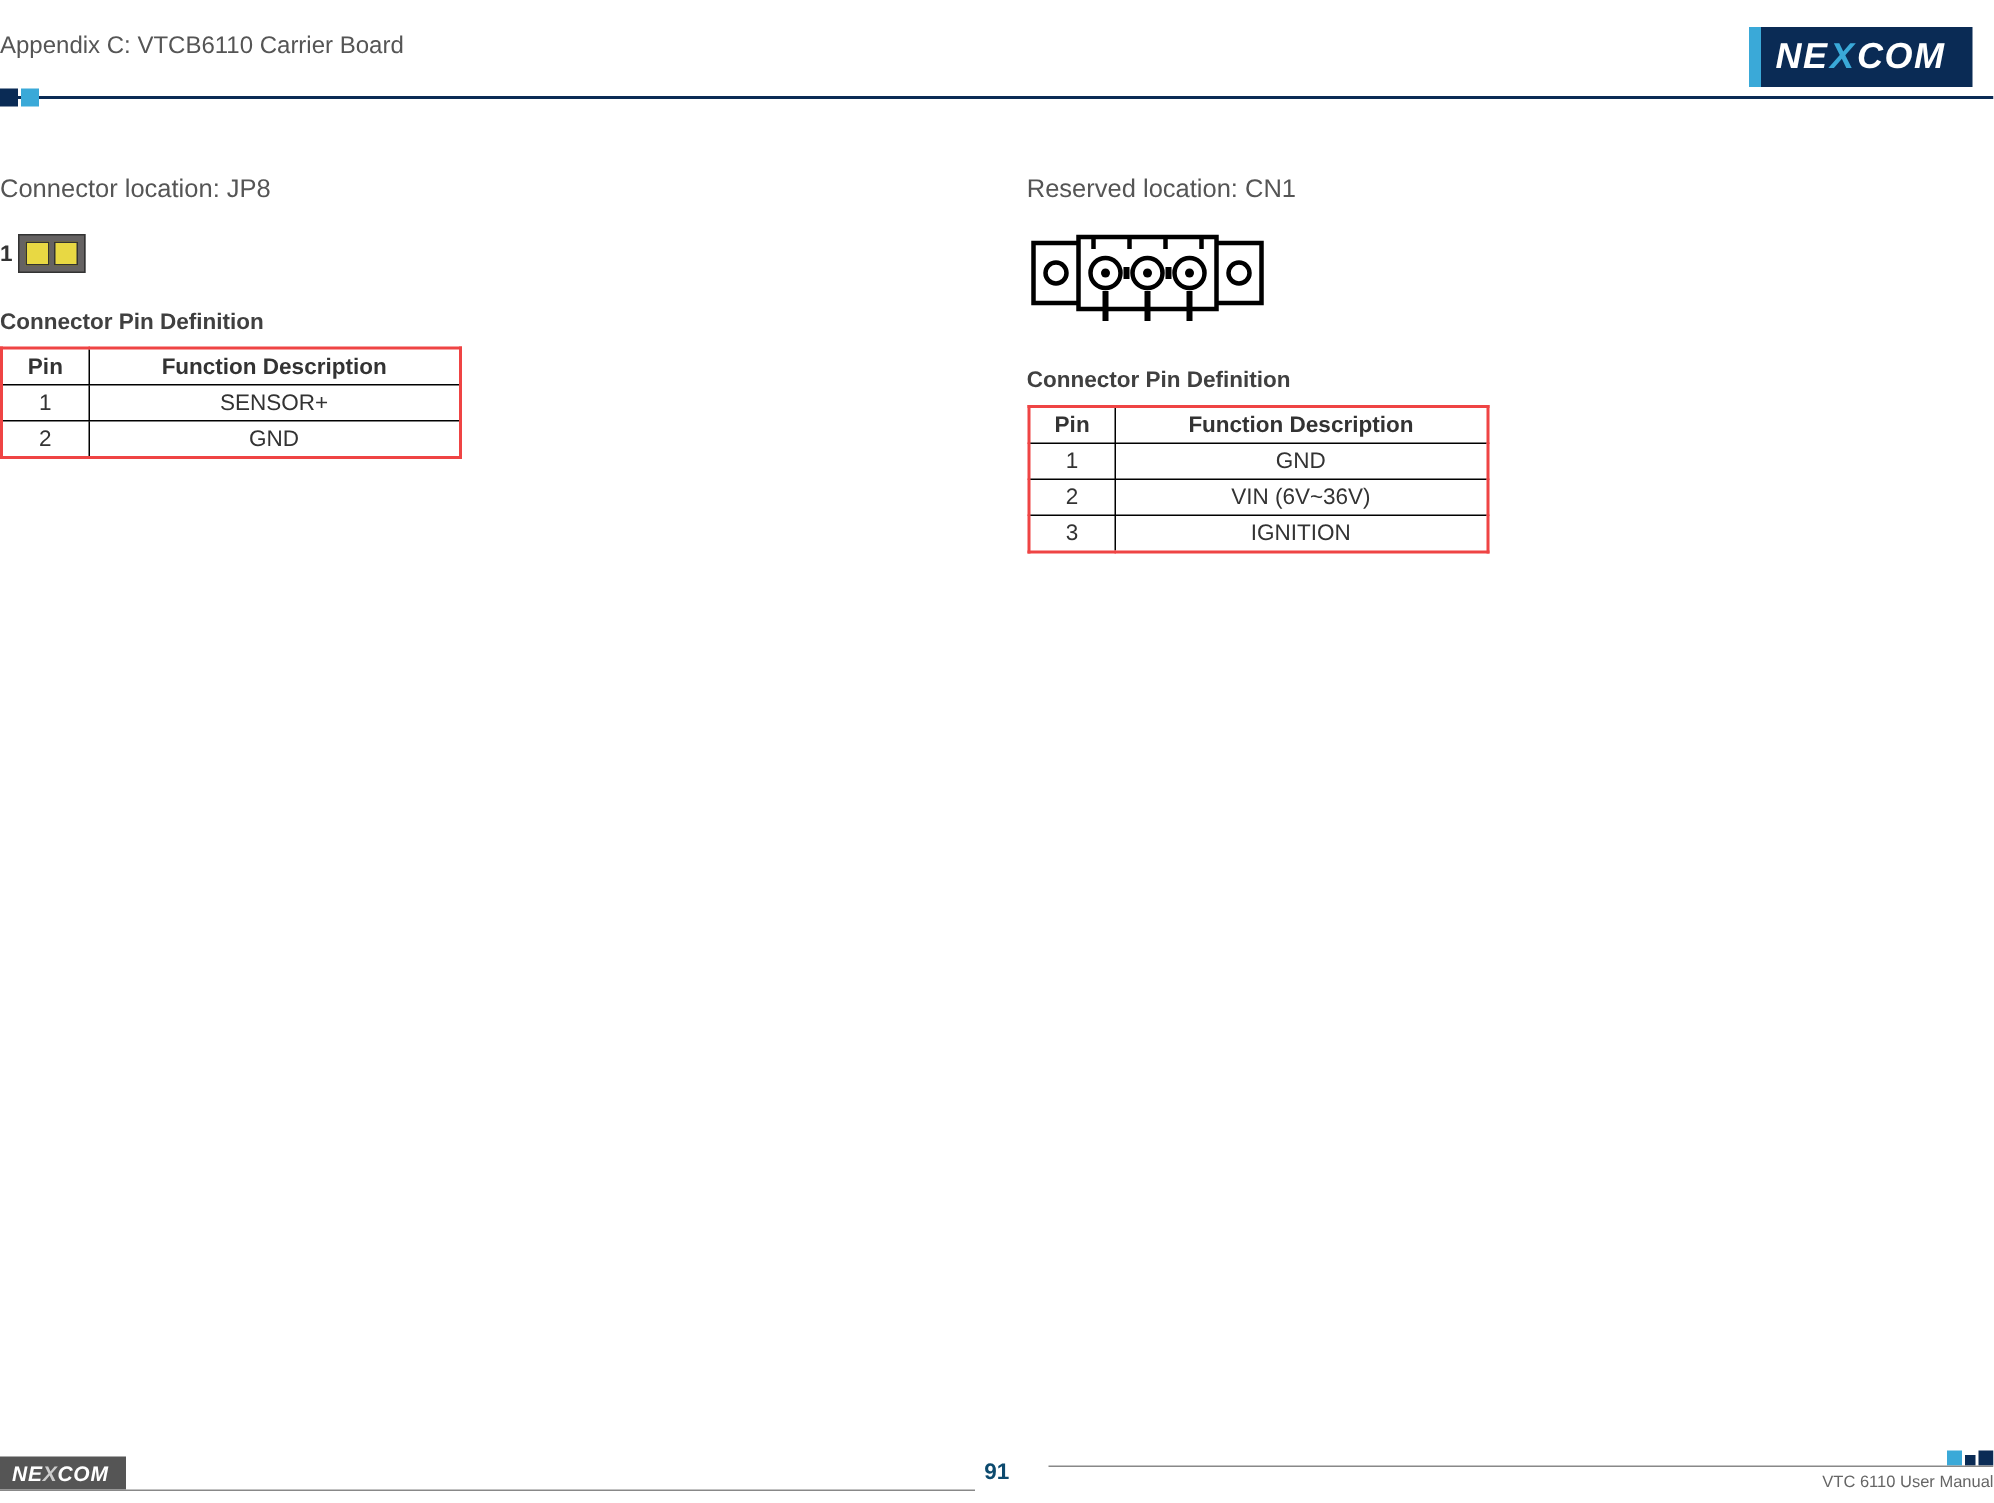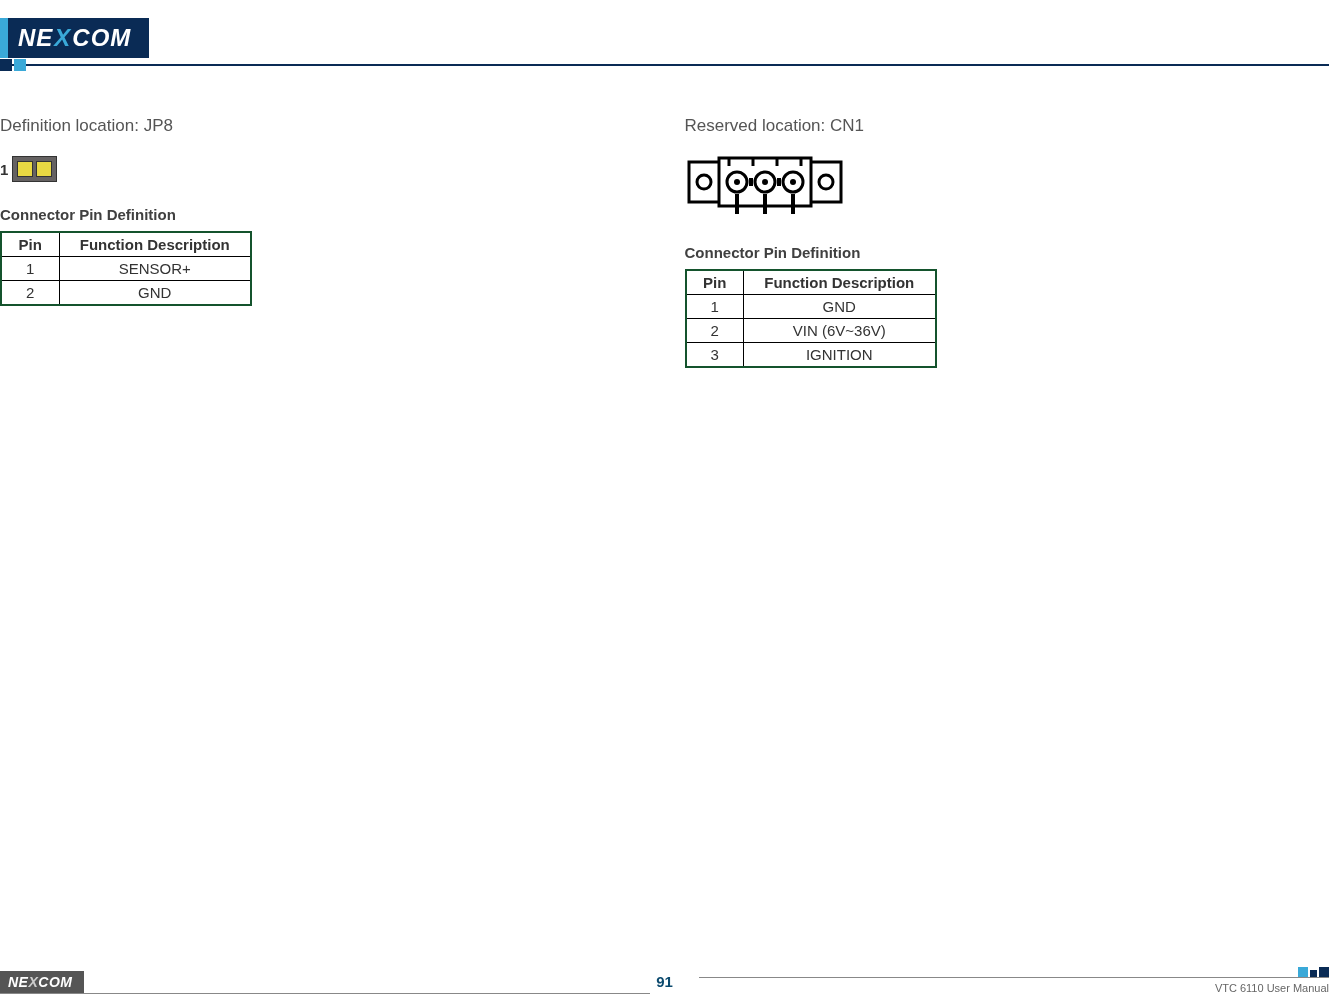--- a/index.html
+++ b/index.html
@@ -103,27 +103,27 @@
     }
     table.pins th, table.pins td {
       border: 1px solid #000;
       padding: 3px 0;
       text-align: center;
     }
     table.pins th:first-child, table.pins td:first-child {
       width: 58px;
     }
     table.pins th:last-child, table.pins td:last-child {
-      width: 192px;
+      width: 248px;
     }
     table.pins th {
       font-weight: bold;
     }
     table.pins {
-      border: 2px solid #14532d;
+      border: 2px solid #ef4444;
     }
     .jp8-graphic {
       display: inline-flex;
       align-items: center;
       gap: 4px;
     }
     .jp8-label {
       font-weight: bold;
       font-size: 15px;
     }
@@ -220,39 +220,40 @@
     .footer-topstrip {
       display: flex;
       justify-content: space-between;
       align-items: flex-end;
     }
   </style>
 </head>
 <body>
 
 <div class="header">
+  <div class="appendix-title">Appendix C: VTCB6110 Carrier Board</div>
   <div class="logo-top">
     <span>NE</span>
       <span class="logo-x">X</span>
       <span>COM</span>
   </div>
 </div>
 
 <div class="hr-wrap">
   <div class="squares-left">
     <div class="sq"></div>
     <div class="sq light"></div>
   </div>
   <hr class="rule">
 </div>
 
 <div class="content">
 
   <div class="col">
-    <div class="sect-sub">Definition location: JP8</div>
+    <div class="sect-sub">Connector location: JP8</div>
 
     <div class="pin-pic">
       <div class="jp8-graphic">
         <span class="jp8-label">1</span>
         <div class="jp8-body">
           <div class="jp8-pin"></div>
           <div class="jp8-pin"></div>
         </div>
       </div>
     </div>

